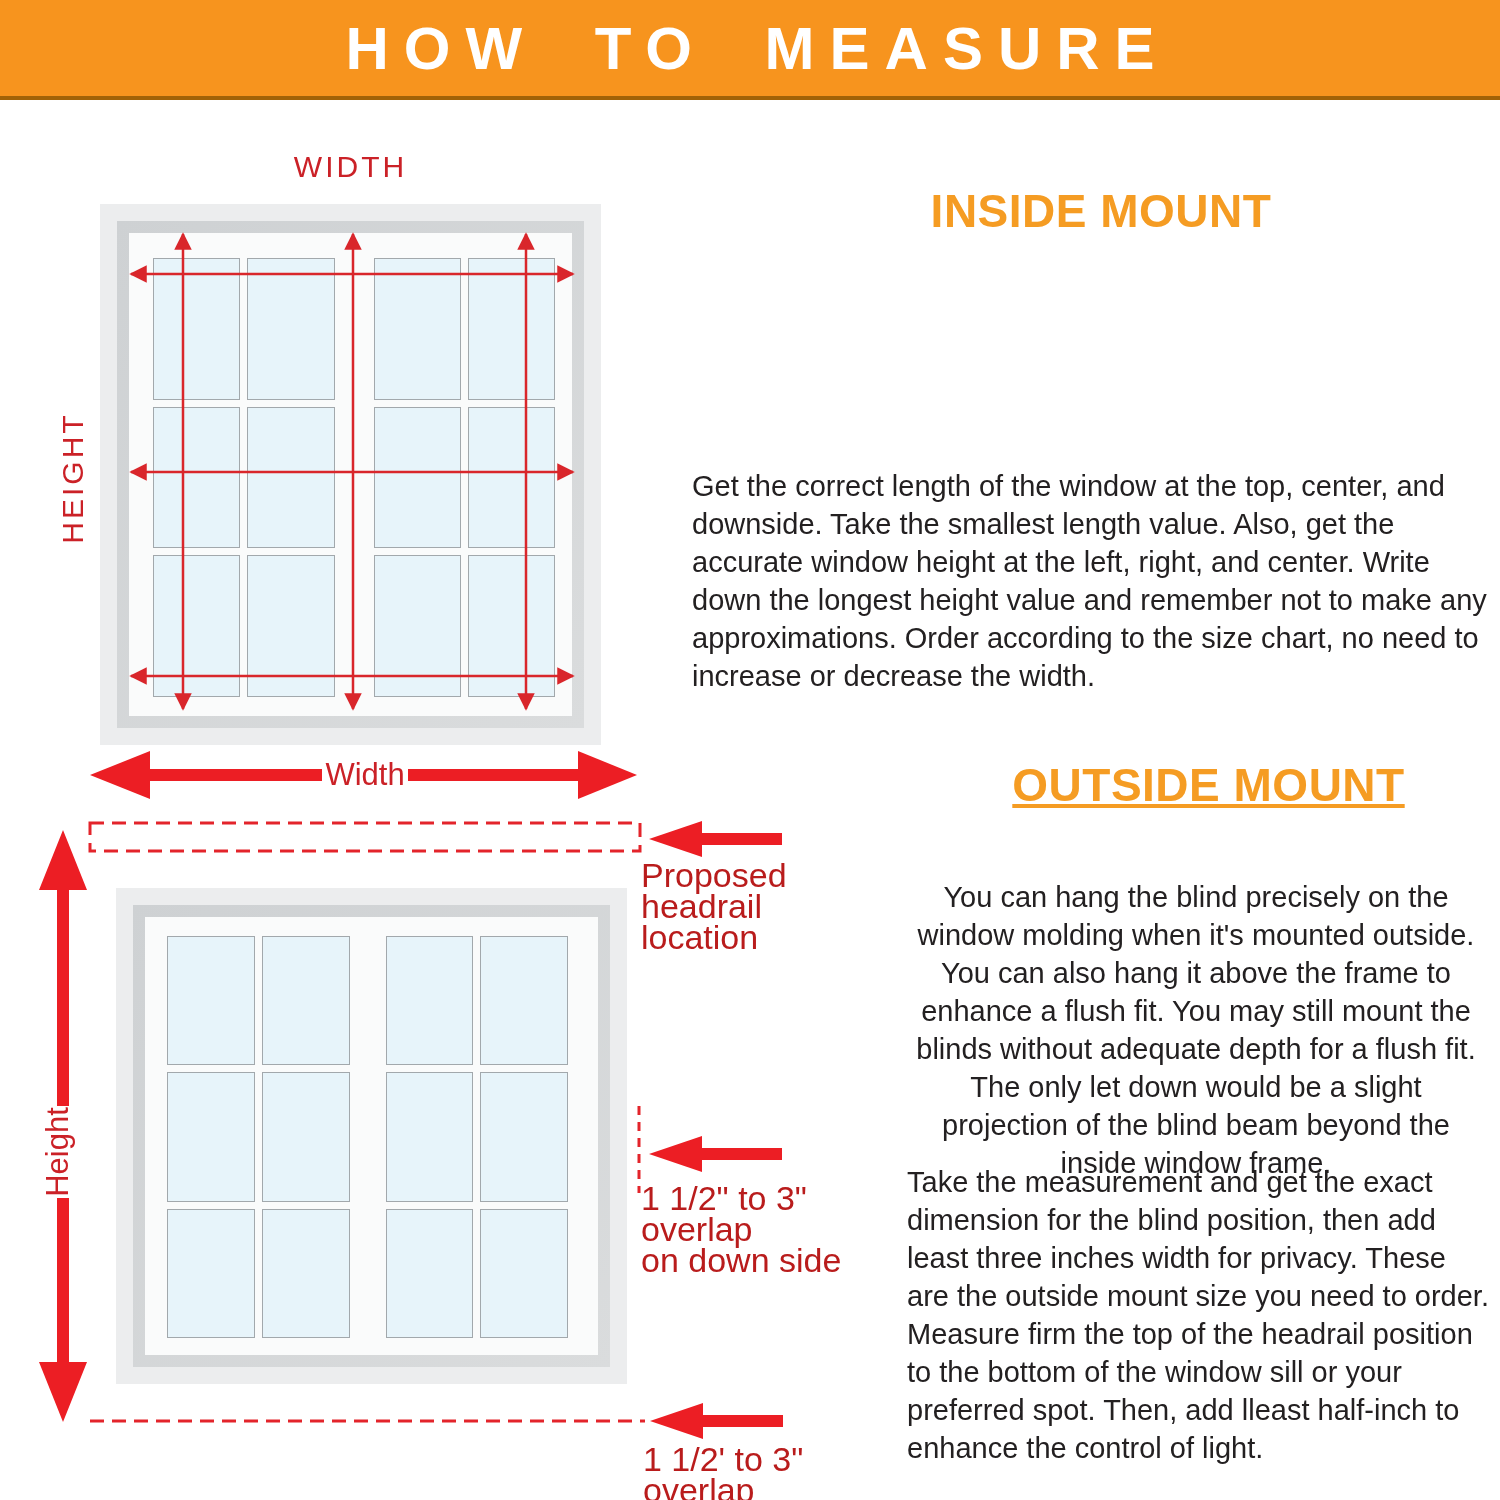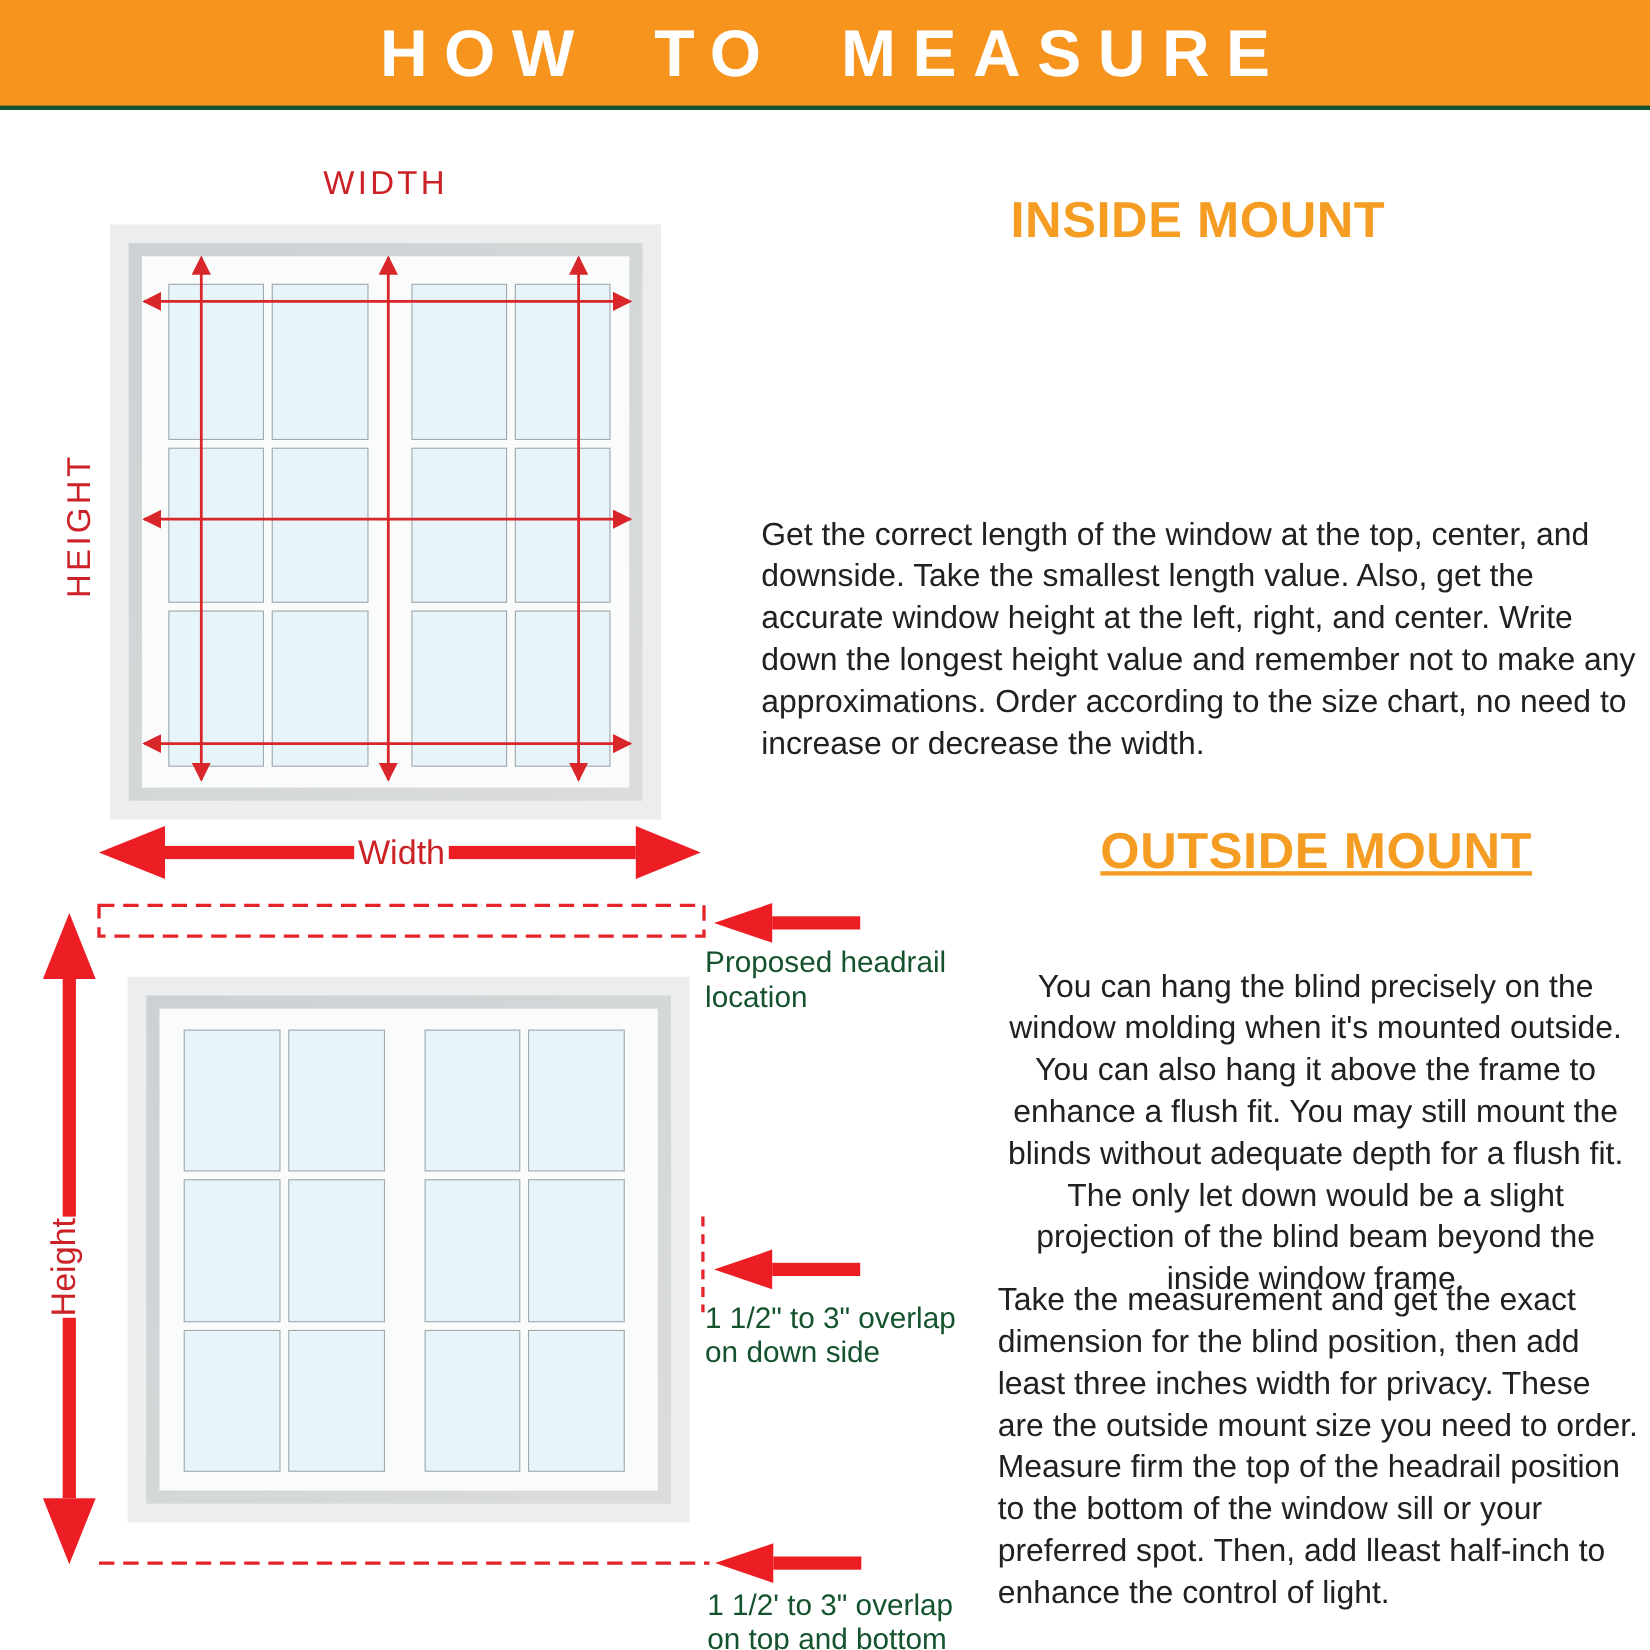--- a/index.html
+++ b/index.html
@@ -3,30 +3,30 @@
 <meta charset="utf-8">
 <style>
   html,body{margin:0;padding:0;background:#ffffff;}
   .canvas{
     position:relative;width:1500px;height:1500px;background:#ffffff;
     font-family:"Liberation Sans", sans-serif;overflow:hidden;
   }
   
   .banner{
     position:absolute;left:0;top:0;width:1500px;height:96px;
-    background:#F7941E;border-bottom:4px solid #14532d;
+    background:#F7941E;border-bottom:4px solid #a16207;
     display:flex;align-items:center;justify-content:center;
   }
   .banner h1{
     margin:0;color:#ffffff;font-size:60px;font-weight:bold;
     letter-spacing:15px;word-spacing:26px;padding-left:15px;
   }
   
   .mount-heading{
-    position:absolute;margin:4px;color:#F59C23;font-weight:bold;
+    position:absolute;margin:16px;color:#F59C23;font-weight:bold;
     font-size:46px;text-align:center;letter-spacing:0.5px;
   }
   .body-par{
     position:absolute;margin:0;color:#232021;font-size:29px;line-height:38px;
   }
   #inside-heading{left:690px;top:168px;width:790px;}
   #inside-p1{left:692px;top:250px;width:800px;}
   #inside-p2{left:692px;top:467px;width:800px;}
   #outside-heading{left:905px;top:742px;width:575px;text-decoration:underline;}
   #outside-p1{left:907px;top:878px;width:578px;text-align:center;}
@@ -35,21 +35,21 @@
   .red-label{position:absolute;color:#CB2127;margin:0;}
   #top-width-label{left:100px;top:150px;width:501px;text-align:center;
     font-size:30px;letter-spacing:3px;}
   #top-height-label{left:55px;top:588px;width:220px;height:36px;line-height:36px;
     text-align:center;font-size:30px;letter-spacing:3px;
     transform:rotate(-90deg);transform-origin:top left;}
   #bot-width-label{left:280px;top:757px;width:170px;text-align:center;font-size:31px;}
   #bot-height-label{left:40px;top:1237px;width:170px;height:36px;line-height:36px;
     text-align:center;font-size:31px;
     transform:rotate(-90deg);transform-origin:top left;}
-  .red-note{position:absolute;color:#14532d;font-size:27px;line-height:31px;margin:0;}
+  .red-note{position:absolute;color:#b91c1c;font-size:34px;line-height:31px;margin:0;}
   #headrail-note{left:641px;top:860px;width:235px;}
   #side-note{left:641px;top:1183px;width:260px;}
   #bottom-note{left:643px;top:1444px;width:260px;}
   
   .window{position:absolute;}
   .f1{position:absolute;inset:0;background:#ECEDEE;}
   .f2{position:absolute;inset:17px;background:linear-gradient(135deg,#CED1D3 0%,#DADCDD 100%);}
   .f3{position:absolute;inset:29px;background:#FAFBFB;display:flex;}
   #window-top .f3{padding:25px 17px 19px 24px;gap:39px;}
   #window-bottom .f3{padding:19px 30px 17px 22px;gap:36px;}

